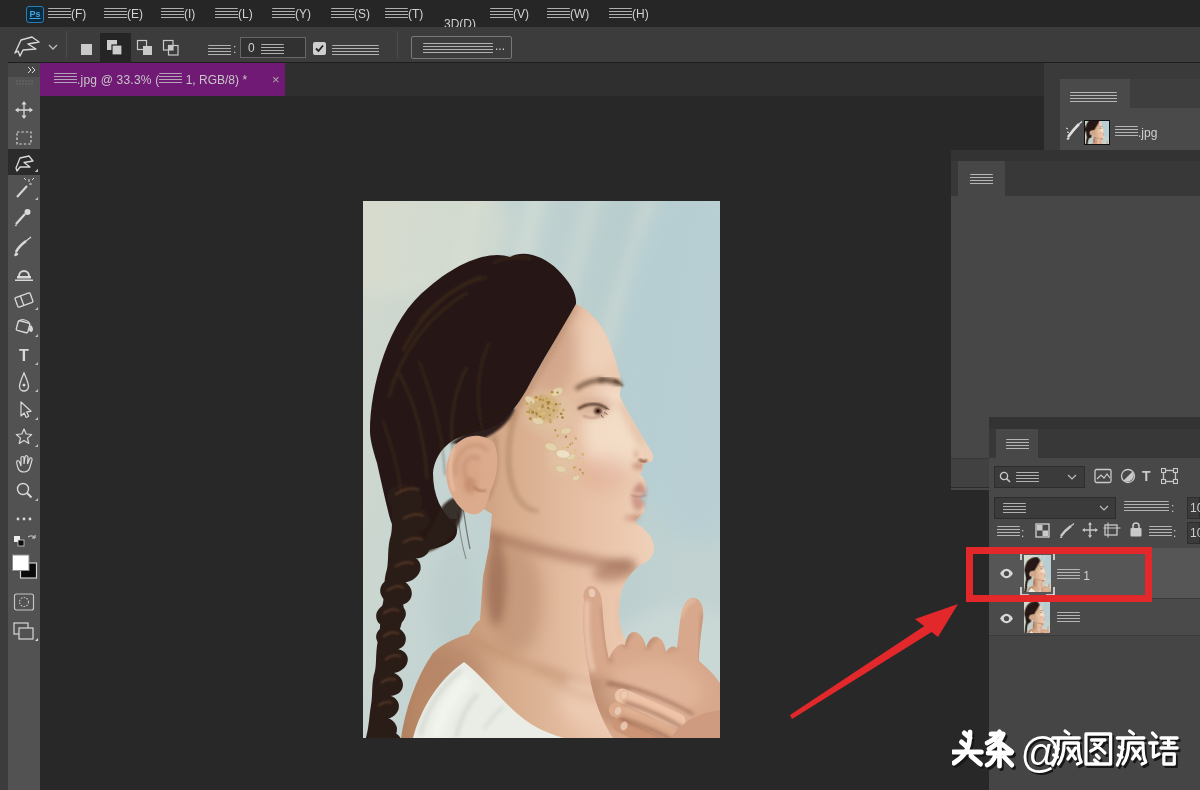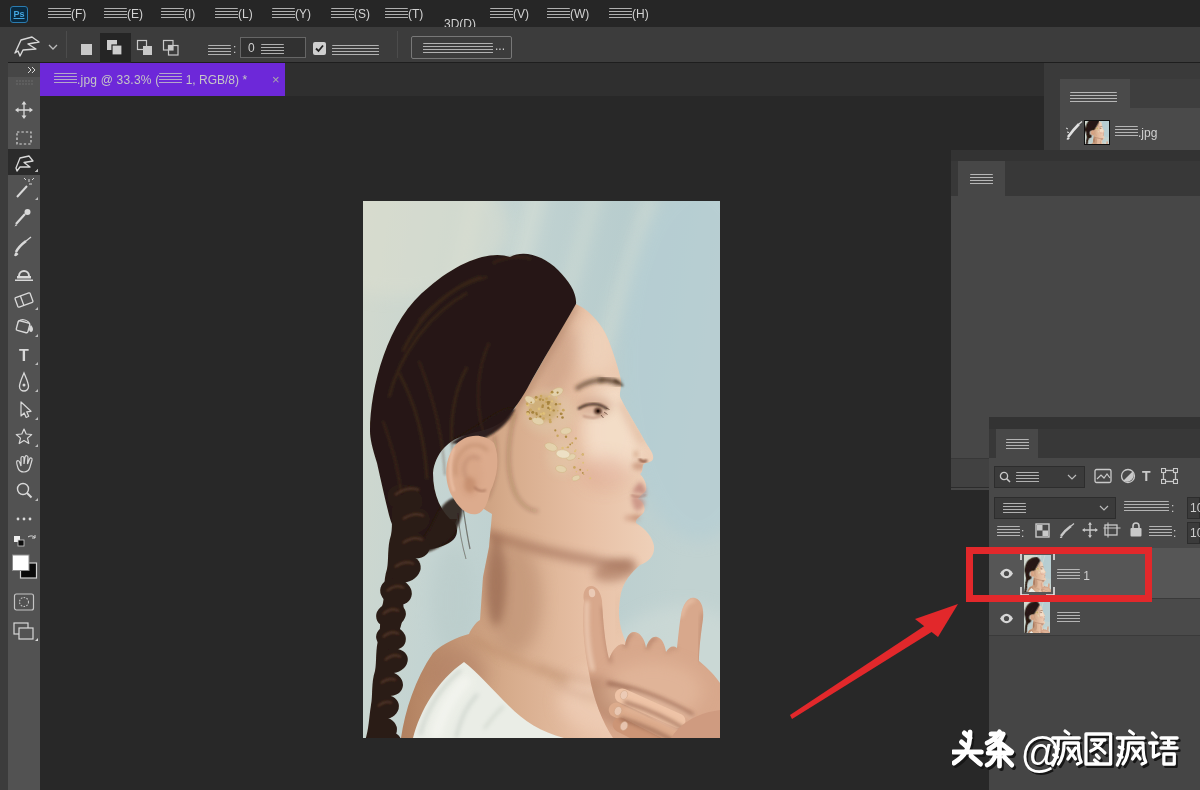--- a/index.html
+++ b/index.html
@@ -290,21 +290,21 @@
 <ellipse cx="255" cy="510" rx="3.6" ry="4.6" transform="rotate(22 255 510)"></ellipse>
 <ellipse cx="261" cy="525" rx="3.6" ry="4.6" transform="rotate(24 261 525)"></ellipse>
 </g>
 <path d="M308,537 C316,524 330,515 346,511 L357,509 L357,537 Z" fill="#cf9b80"></path>
 </g>
 </symbol>
 </defs>
 </svg>
 
 <div class="abs" style="left:0;top:0;width:1200px;height:27px;background:#262626;"></div>
-<div class="abs" style="left:10px;top:6px;width:16px;height:15px;border-radius:3px;background:#0a2a40;border:1px solid #2b7cb0;color:#43a6e0;font-size:9px;font-weight:bold;text-align:center;line-height:15px;text-decoration:underline;">Ps</div>
+<div class="abs" style="left:26px;top:6px;width:16px;height:15px;border-radius:3px;background:#0a2a40;border:1px solid #2b7cb0;color:#43a6e0;font-size:9px;font-weight:bold;text-align:center;line-height:15px;text-decoration:underline;">Ps</div>
 <div class="abs" style="left:0;top:0;width:1200px;height:27px;font-size:12px;color:#d2d2d2;">
     <span class="abs" style="left:48px;top:7px;"><i class="cj cj2" style="vertical-align:-1px"></i>(F)</span>
     <span class="abs" style="left:104px;top:7px;"><i class="cj cj2" style="vertical-align:-1px"></i>(E)</span>
     <span class="abs" style="left:161px;top:7px;"><i class="cj cj2" style="vertical-align:-1px"></i>(I)</span>
     <span class="abs" style="left:215px;top:7px;"><i class="cj cj2" style="vertical-align:-1px"></i>(L)</span>
     <span class="abs" style="left:272px;top:7px;"><i class="cj cj2" style="vertical-align:-1px"></i>(Y)</span>
     <span class="abs" style="left:331px;top:7px;"><i class="cj cj2" style="vertical-align:-1px"></i>(S)</span>
     <span class="abs" style="left:385px;top:7px;"><i class="cj cj2" style="vertical-align:-1px"></i>(T)</span>
     <span class="abs" style="left:490px;top:7px;"><i class="cj cj2" style="vertical-align:-1px"></i>(V)</span>
     <span class="abs" style="left:547px;top:7px;"><i class="cj cj2" style="vertical-align:-1px"></i>(W)</span>
@@ -346,21 +346,21 @@
     </svg>
     <span class="abs" style="left:332px;top:45px;"><i class="cj cj4"></i></span>
     <div class="abs" style="left:397px;top:31px;width:1px;height:27px;background:#4c4c4c;"></div>
     <div class="abs" style="left:411px;top:36px;width:101px;height:23px;border:1px solid #787878;border-radius:2px;box-sizing:border-box;">
       <i class="cj cj6" style="position:absolute;left:11px;top:6px;"></i>
       <span style="position:absolute;left:83px;top:2px;">...</span>
     </div>
   </div>
 
 <div class="abs" style="left:40px;top:63px;width:1004px;height:33px;background:#2f2f2f;"></div>
-<div class="abs" style="left:40px;top:63px;width:245px;height:33px;background:#6d28d9;color:#c6c6c6;font-size:12px;">
+<div class="abs" style="left:40px;top:63px;width:245px;height:33px;background:#701a75;color:#c6c6c6;font-size:12px;">
     <span style="position:absolute;left:14px;top:10px;color:#c6c6c6;"><i class="cj cj2"></i><span style="letter-spacing:.2px">.jpg @ 33.3% (</span><i class="cj cj2"></i><span> 1, RGB/8) *</span></span>
     <span style="position:absolute;left:232px;top:9px;color:#aaa;font-size:13px;">×</span>
   </div>
 
 <div class="abs" style="left:40px;top:96px;width:1160px;height:694px;background:#282828;"></div>
 
 <div class="abs" style="left:0;top:63px;width:8px;height:727px;background:#3c3c3c;"></div>
 <div class="abs" style="left:0;top:27px;width:8px;height:36px;background:#3c3c3c;"></div>
 <div class="abs" style="left:8px;top:63px;width:32px;height:727px;background:#525252;"></div>
 <svg class="abs" style="left:8px;top:63px;" width="32" height="727" viewBox="0 0 32 727">

